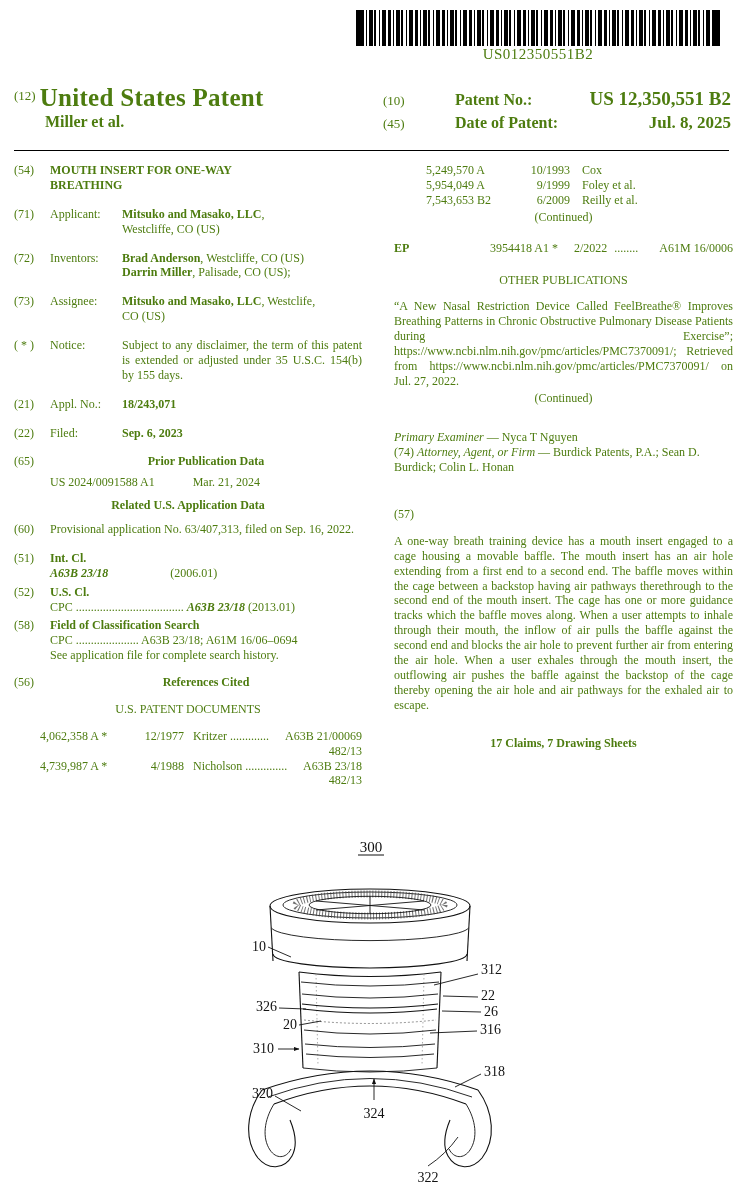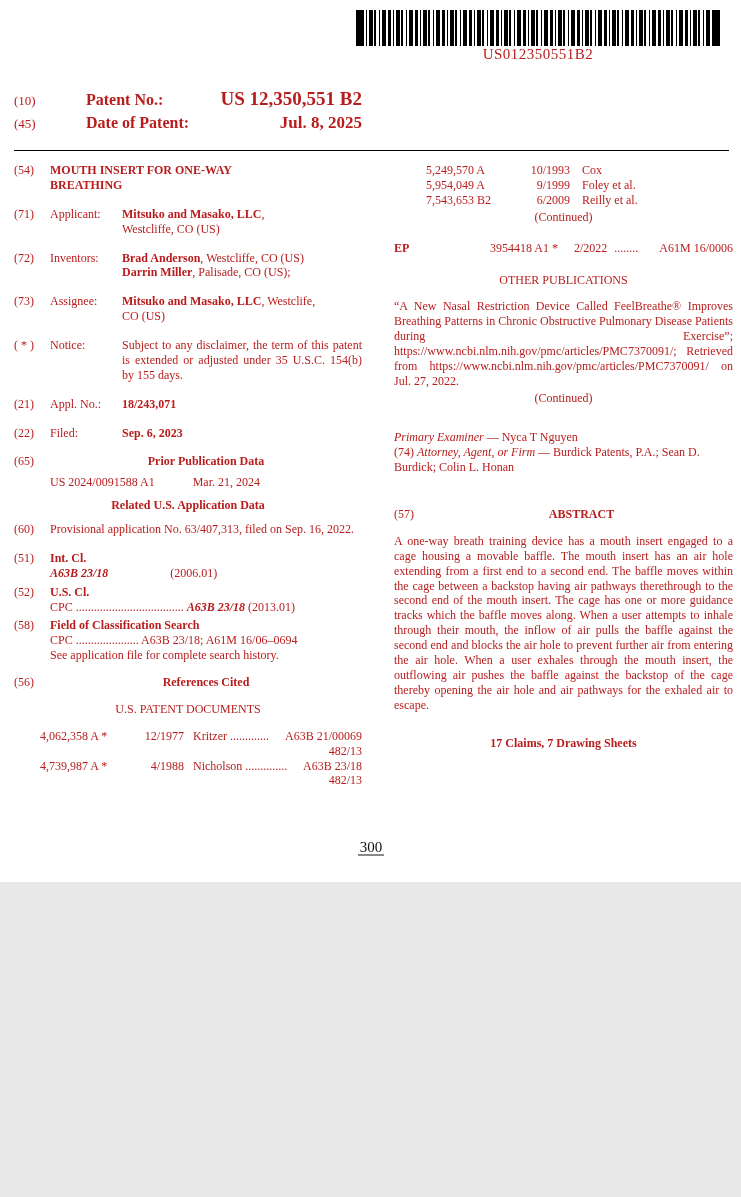--- a/index.html
+++ b/index.html
@@ -1,17 +1,17 @@
 <!DOCTYPE html>
 <html><head>
 <meta charset="utf-8">
 <style>
   html,body{margin:0;padding:0;background:#e8e8e8;}
-  .page{position:relative;width:741px;height:882px;background:#ffffff;margin:0 auto;
-        font-family:"Liberation Serif","DejaVu Serif",serif;color:#b91c1c;overflow:hidden;}
+  .page{position:relative;width:741px;height:1197px;background:#ffffff;margin:0 auto;
+        font-family:"Liberation Serif","DejaVu Serif",serif;color:#4d7c0f;overflow:hidden;}
   
   .barcode-wrap{position:absolute;top:10px;left:356px;width:364px;text-align:center;}
   .barcode{height:36px;border-left:5px solid #000;border-right:5px solid #000;
     background:repeating-linear-gradient(90deg,
       #000 0 3px,#fff 3px 5px,#000 5px 6px,#fff 6px 8px,
       #000 8px 12px,#fff 12px 13px,#000 13px 15px,#fff 15px 18px,
       #000 18px 19px,#fff 19px 21px,#000 21px 25px,#fff 25px 27px);}
   .barcode-caption{font-size:15px;margin-top:0;letter-spacing:.5px;}
   
   .hdr{position:absolute;top:84px;left:14px;right:10px;display:flex;}
@@ -66,20 +66,24 @@
 <body>
 
 <div class="page">
 
   <div class="barcode-wrap">
     <div class="barcode"></div>
     <div class="barcode-caption">US012350551B2</div>
   </div>
 
   <div class="hdr">
+    <div class="hdr-left">
+      <div><span class="h-code">(12)</span> <span class="h-title">United States Patent</span></div>
+      <div class="h-authors">Miller et al.</div>
+    </div>
     <div class="hdr-right">
       <div class="hr-row">
         <span class="hr-code">(10)</span>
         <span class="hr-lab">Patent No.:</span>
         <span class="hr-val">US 12,350,551 B2</span>
       </div>
       <div class="hr-row">
         <span class="hr-code">(45)</span>
         <span class="hr-lab">Date of Patent:</span>
         <span class="hr-val2">Jul. 8, 2025</span>
@@ -239,21 +243,20 @@
       <div class="center" style="margin-bottom:11px;">OTHER PUBLICATIONS</div>
 
       <div class="just" style="margin-bottom:2px;">“A New Nasal Restriction Device Called FeelBreathe® Improves Breathing Patterns in Chronic Obstructive Pulmonary Disease Patients during Exercise”; https://www.ncbi.nlm.nih.gov/pmc/articles/PMC7370091/; Retrieved from https://www.ncbi.nlm.nih.gov/pmc/articles/PMC7370091/ on Jul. 27, 2022.</div>
       <div class="center" style="margin-bottom:25px;">(Continued)</div>
 
       <div><span class="i">Primary Examiner</span><span> — Nyca T Nguyen</span></div>
       <div style="margin-bottom:32px;"><span>(74) </span><span class="i">Attorney, Agent, or Firm</span><span> — Burdick Patents, P.A.; Sean D. Burdick; Colin L. Honan</span></div>
 
       <div class="entry" style="margin-bottom:12px;">
         <span class="code">(57)</span>
-        <span class="val b center">ABSTRACT</span>
       </div>
       <div class="just" style="margin-bottom:24px;">A one-way breath training device has a mouth insert engaged to a cage housing a movable baffle. The mouth insert has an air hole extending from a first end to a second end. The baffle moves within the cage between a backstop having air pathways therethrough to the second end of the mouth insert. The cage has one or more guidance tracks which the baffle moves along. When a user attempts to inhale through their mouth, the inflow of air pulls the baffle against the second end and blocks the air hole to prevent further air from entering the air hole. When a user exhales through the mouth insert, the outflowing air pushes the baffle against the backstop of the cage thereby opening the air hole and air pathways for the exhaled air to escape.</div>
 
       <div class="center b">17 Claims, 7 Drawing Sheets</div>
     </div>
   </div>
 
   <svg class="fig" viewBox="0 0 741 359">
     <defs>
       <marker id="ah" markerWidth="7" markerHeight="6" refX="6" refY="2.5" orient="auto">

